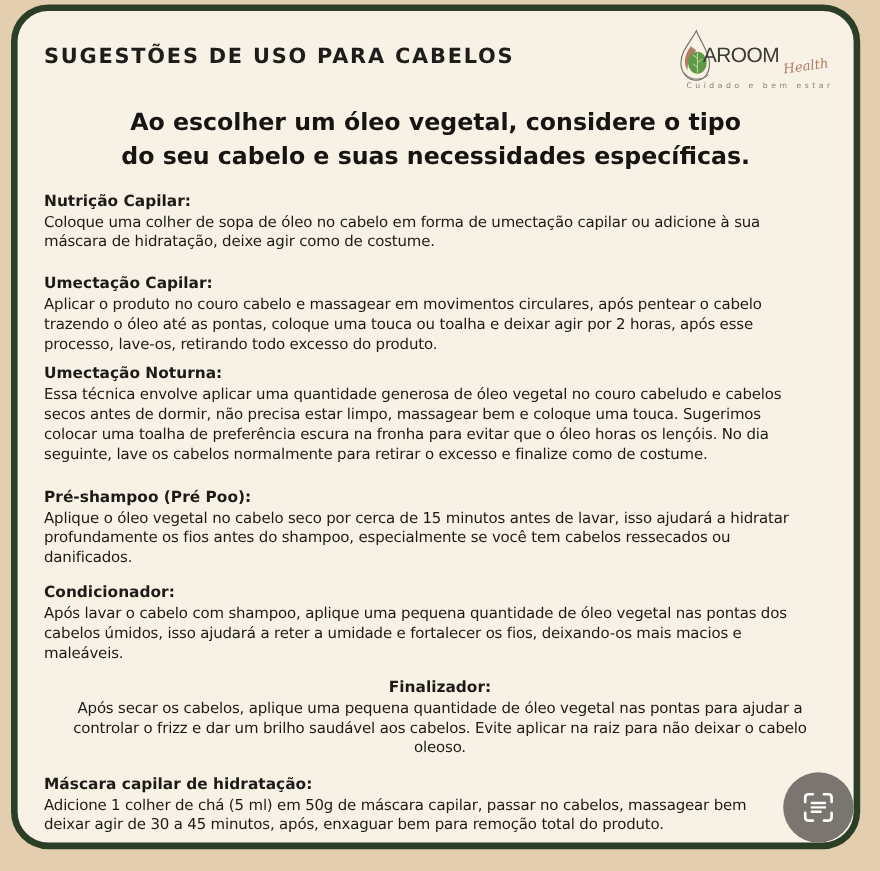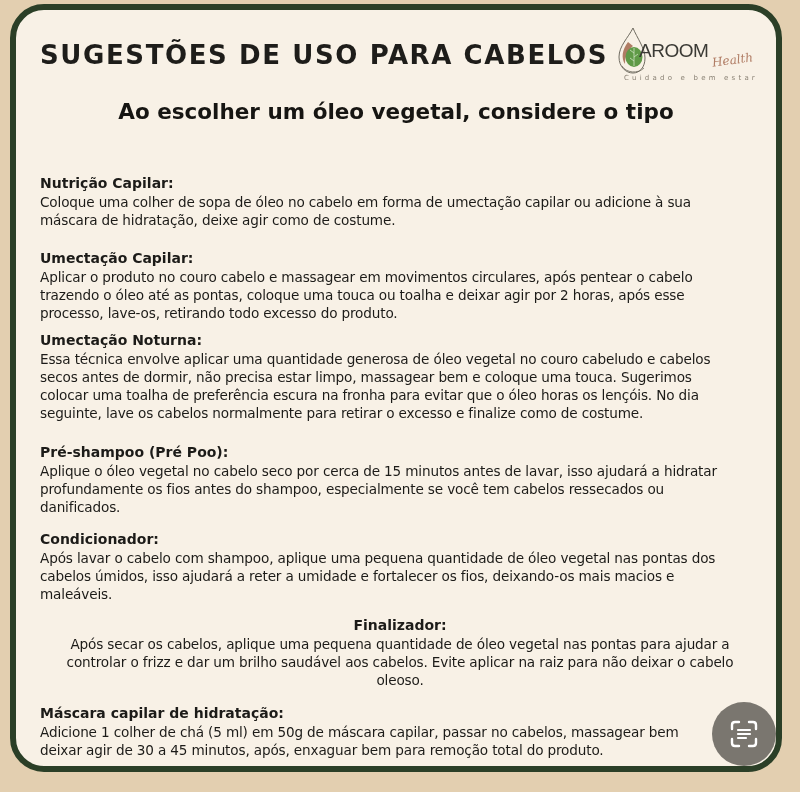--- a/index.html
+++ b/index.html
@@ -24,21 +24,21 @@
       border: 6px solid #2b3f27;
       border-radius: 34px;
       box-sizing: border-box;
     }
     .header-title {
       position: absolute;
       left: 24px;
       top: 30px;
       font-family: "DejaVu Sans", sans-serif;
       font-weight: bold;
-      font-size: 26px;
+      font-size: 19px;
       letter-spacing: 1.6px;
       color: #1e1d1a;
       white-space: nowrap;
     }
     .logo {
       position: absolute;
       left: 600px;
       top: 16px;
       width: 160px;
       height: 62px;
@@ -135,20 +135,21 @@
       <path d="M18 22 L 18 40 M18 27 L 14 24 M18 31 L 22 28 M18 35 L 14 32" stroke="#cfe2c3" stroke-width="0.8" fill="none"></path>
       <path d="M6 40 C 10 47, 22 48, 28 42" fill="none" stroke="#6f6b60" stroke-width="0.8"></path>
     </svg>
     <span class="logo-text">AROOM</span>
     <span class="logo-health">Health</span>
     <span class="logo-tag">Cuidado e bem estar</span>
   </div>
 
   <div class="subtitle">
     <div>Ao escolher um óleo vegetal, considere o tipo</div>
+    <div>do seu cabelo e suas necessidades específicas.</div>
   </div>
 
   <div class="sections">
     <div class="section" style="margin-top:0;">
       <h3>Nutrição Capilar:</h3>
       <p>Coloque uma colher de sopa de óleo no cabelo em forma de umectação capilar ou adicione à sua</p>
       <p>máscara de hidratação, deixe agir como de costume.</p>
     </div>
     <div class="section" style="margin-top:20px;">
       <h3>Umectação Capilar:</h3>

